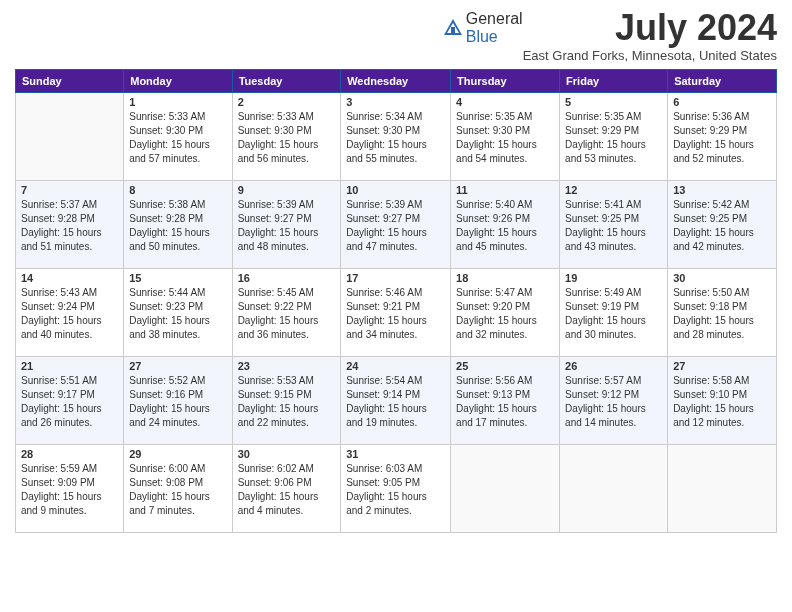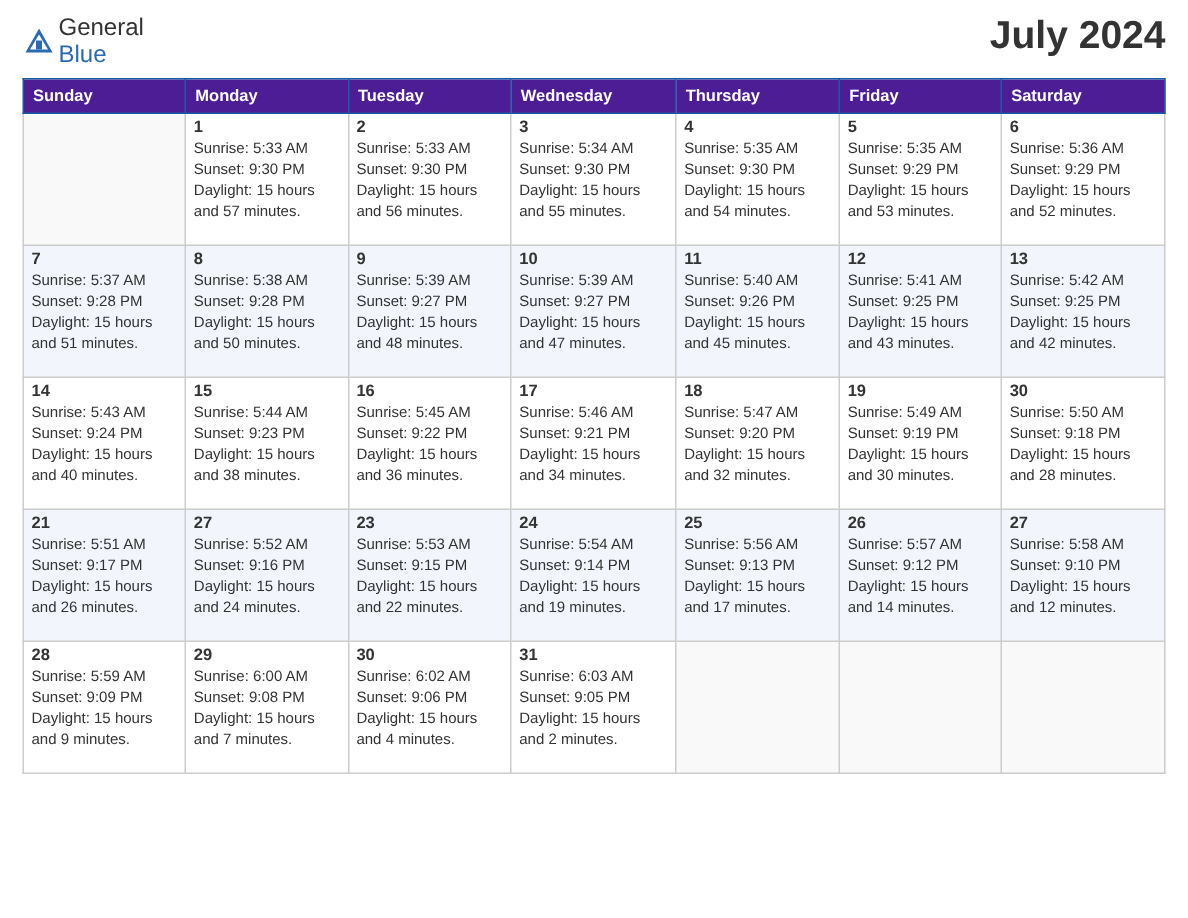--- a/index.html
+++ b/index.html
@@ -10,40 +10,40 @@
       background: #fff;
       overflow: hidden;
     }
     .page {
       width: 792px;
       height: 612px;
       padding: 10px 15px;
     }
     .header {
       display: flex;
-      justify-content: space-between;
+      justify-content: flex-end;
       align-items: flex-start;
       margin-bottom: 6px;
     }
     .logo-area {
       display: flex;
       align-items: center;
     }
     .logo-general { color: #333; }
     .logo-blue { color: #2a6ab5; }
     .logo-icon {
       width: 22px;
       height: 22px;
       margin-right: 2px;
     }
     .title-area {
       text-align: right;
     }
     .month-title {
-      font-size: 26px;
+      font-size: 36px;
       font-weight: bold;
       color: #333;
       line-height: 1;
     }
     .location {
       font-size: 13px;
       color: #444;
       margin-top: 2px;
     }
     .calendar {
@@ -96,20 +96,21 @@
         <polygon points="11,6 17,16 5,16" fill="#fff"></polygon>
         <rect x="9" y="10" width="4" height="6" fill="#2a6ab5"></rect>
       </svg>
       <div>
         <span class="logo-general">General</span><br>
         <span class="logo-blue">Blue</span>
       </div>
     </div>
     <div class="title-area">
       <div class="month-title">July 2024</div>
+      <div class="location">East Grand Forks, Minnesota, United States</div>
     </div>
   </div>
 
   <table class="calendar">
     <thead>
       <tr>
         <th>Sunday</th>
         <th>Monday</th>
         <th>Tuesday</th>
         <th>Wednesday</th>

